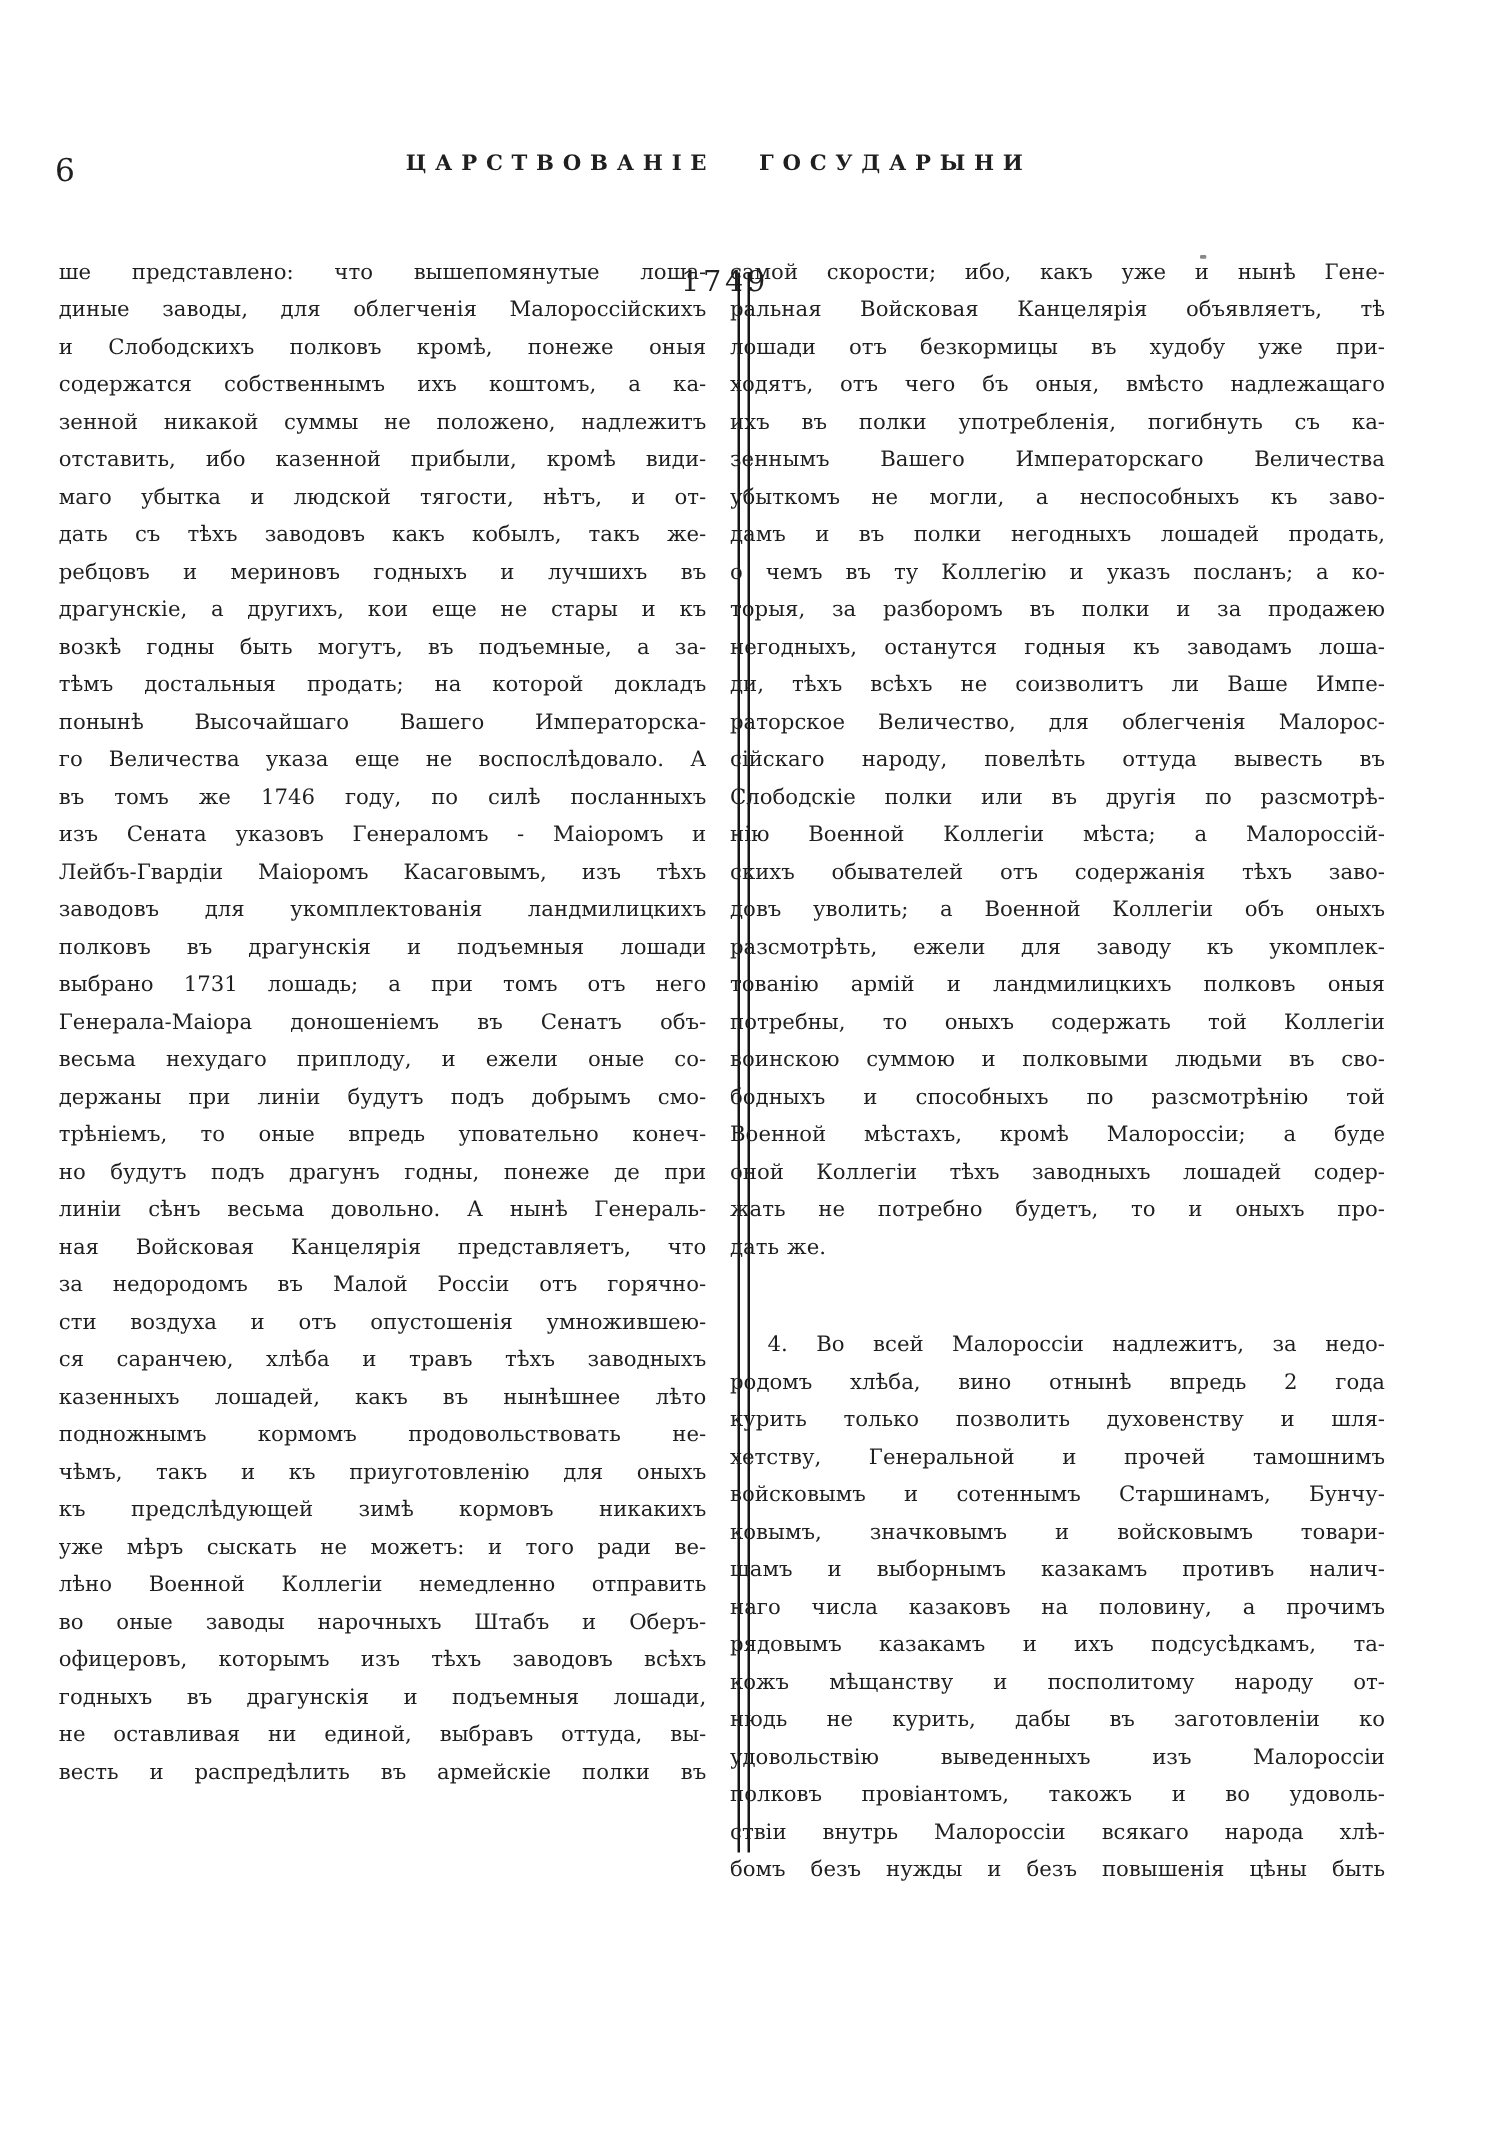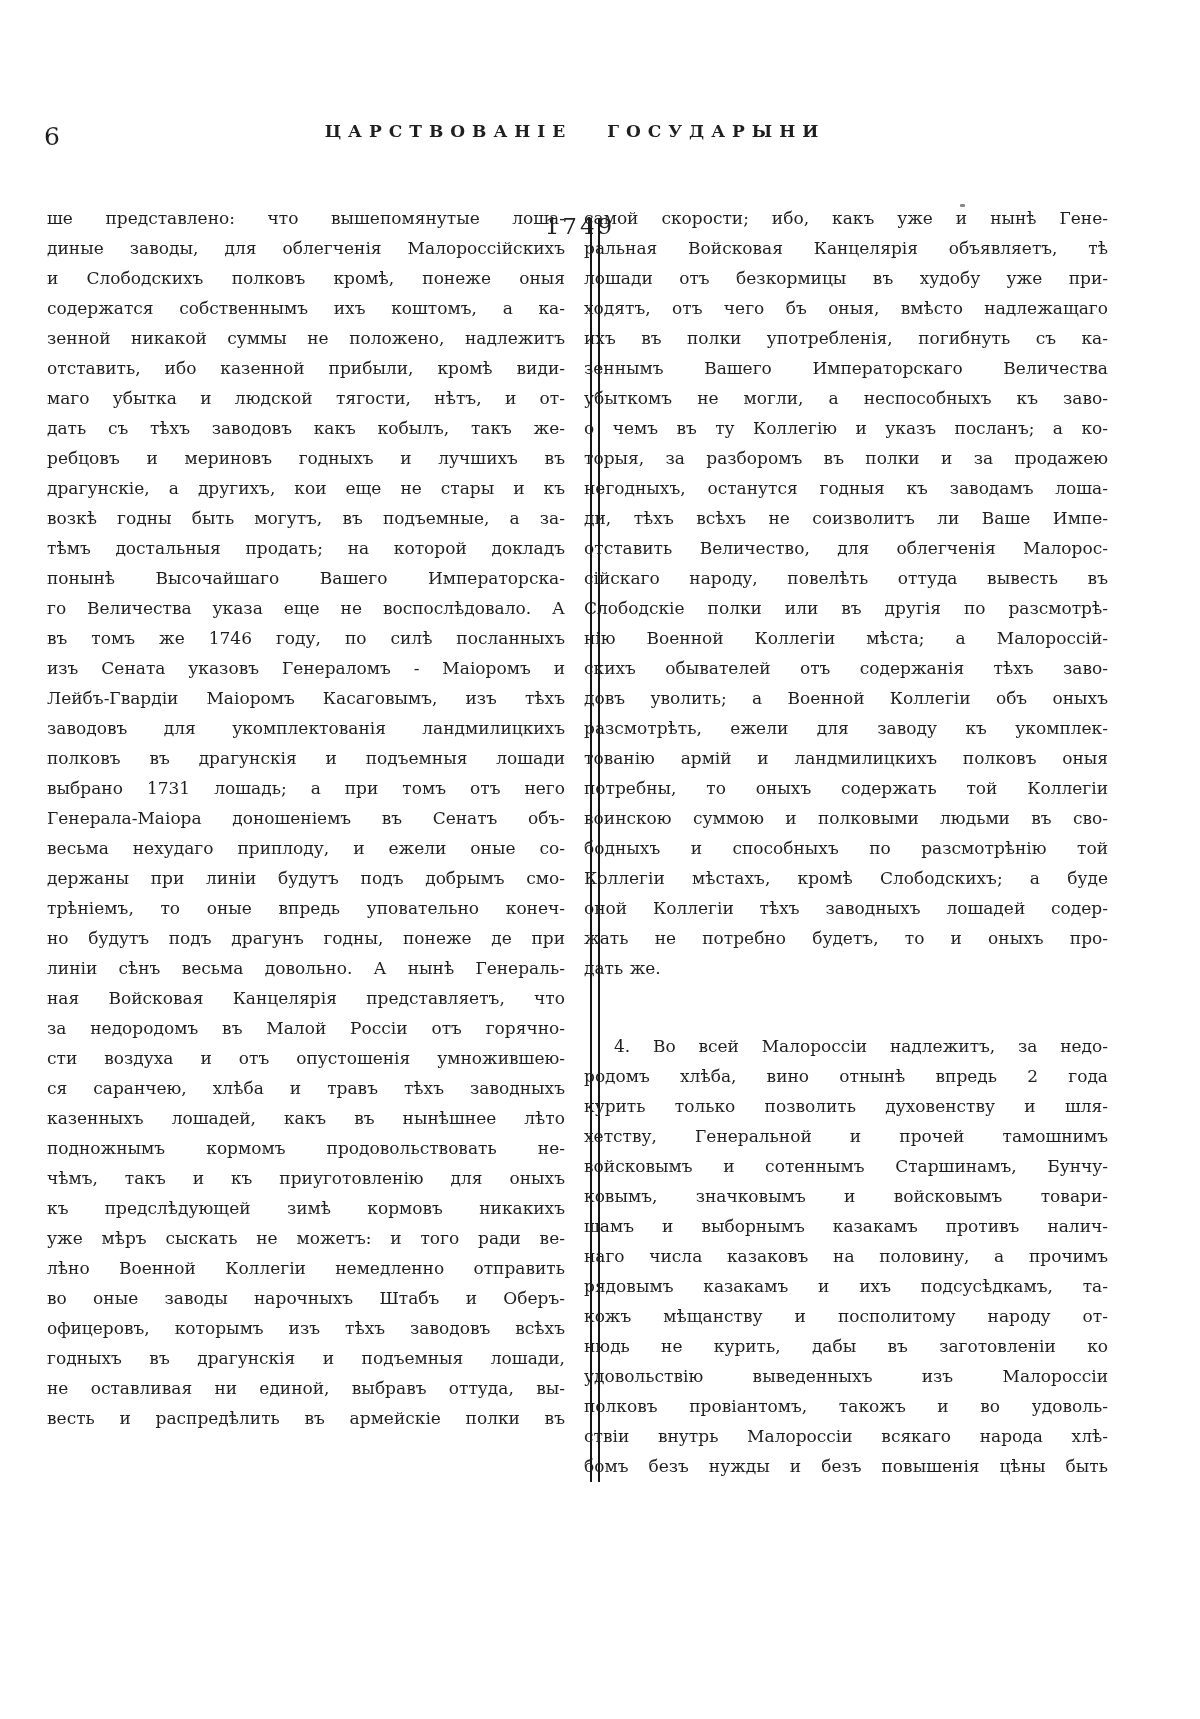--- a/index.html
+++ b/index.html
@@ -154,36 +154,37 @@
 <div class="divider"></div>
 
 <div class="column column-right">
     <div class="text-line">самой скорости; ибо, какъ уже и нынѣ Гене-</div>
     <div class="text-line">ральная Войсковая Канцелярія объявляетъ, тѣ</div>
     <div class="text-line">лошади отъ безкормицы въ худобу уже при-</div>
     <div class="text-line">ходятъ, отъ чего бъ оныя, вмѣсто надлежащаго</div>
     <div class="text-line">ихъ въ полки употребленія, погибнуть съ ка-</div>
     <div class="text-line">зеннымъ Вашего Императорскаго Величества</div>
     <div class="text-line">убыткомъ не могли, а неспособныхъ къ заво-</div>
+    <div class="text-line">дамъ и въ полки негодныхъ лошадей продать,</div>
     <div class="text-line">о чемъ въ ту Коллегію и указъ посланъ; а ко-</div>
     <div class="text-line">торыя, за разборомъ въ полки и за продажею</div>
     <div class="text-line">негодныхъ, останутся годныя къ заводамъ лоша-</div>
     <div class="text-line">ди, тѣхъ всѣхъ не соизволитъ ли Ваше Импе-</div>
-    <div class="text-line">отставить Величество, для облегченія Малорос-</div>
+    <div class="text-line">раторское Величество, для облегченія Малорос-</div>
     <div class="text-line">сійскаго народу, повелѣть оттуда вывесть въ</div>
     <div class="text-line">Слободскіе полки или въ другія по разсмотрѣ-</div>
     <div class="text-line">нію Военной Коллегіи мѣста; а Малороссій-</div>
     <div class="text-line">скихъ обывателей отъ содержанія тѣхъ заво-</div>
     <div class="text-line">довъ уволить; а Военной Коллегіи объ оныхъ</div>
     <div class="text-line">разсмотрѣть, ежели для заводу къ укомплек-</div>
     <div class="text-line">тованію армій и ландмилицкихъ полковъ оныя</div>
     <div class="text-line">потребны, то оныхъ содержать той Коллегіи</div>
     <div class="text-line">воинскою суммою и полковыми людьми въ сво-</div>
     <div class="text-line">бодныхъ и способныхъ по разсмотрѣнію той</div>
-    <div class="text-line">Коллегіи мѣстахъ, кромѣ Слободскихъ; а буде</div>
+    <div class="text-line">Военной мѣстахъ, кромѣ Малороссіи; а буде</div>
     <div class="text-line">оной Коллегіи тѣхъ заводныхъ лошадей содер-</div>
     <div class="text-line">жать не потребно будетъ, то и оныхъ про-</div>
     <div class="text-line par-end">дать же.</div>
     <div class="text-line indent">4. Во всей Малороссіи надлежитъ, за недо-</div>
     <div class="text-line">родомъ хлѣба, вино отнынѣ впредь 2 года</div>
     <div class="text-line">курить только позволить духовенству и шля-</div>
     <div class="text-line">хетству, Генеральной и прочей тамошнимъ</div>
     <div class="text-line">войсковымъ и сотеннымъ Старшинамъ, Бунчу-</div>
     <div class="text-line">ковымъ, значковымъ и войсковымъ товари-</div>
     <div class="text-line">щамъ и выборнымъ казакамъ противъ налич-</div>

